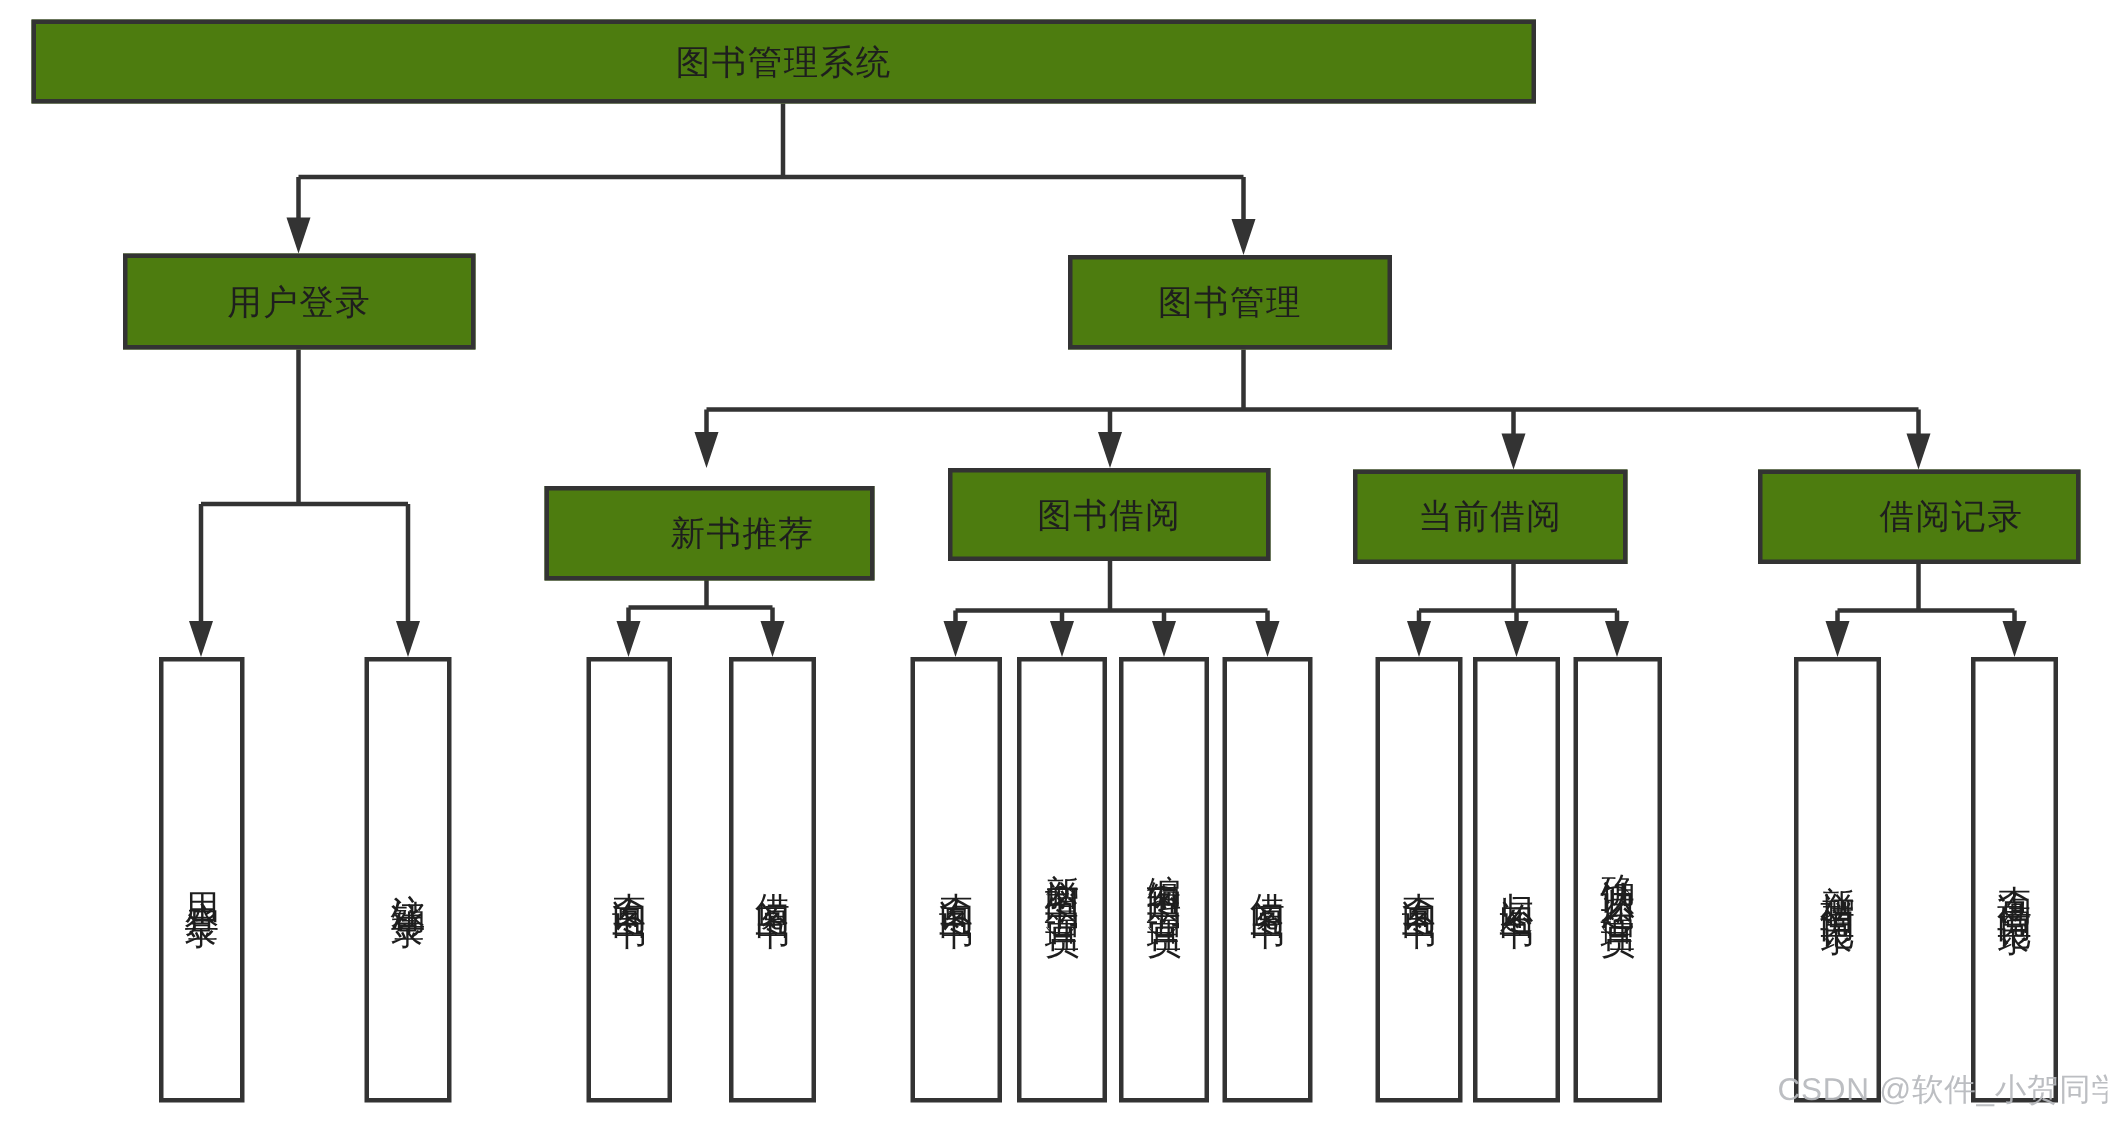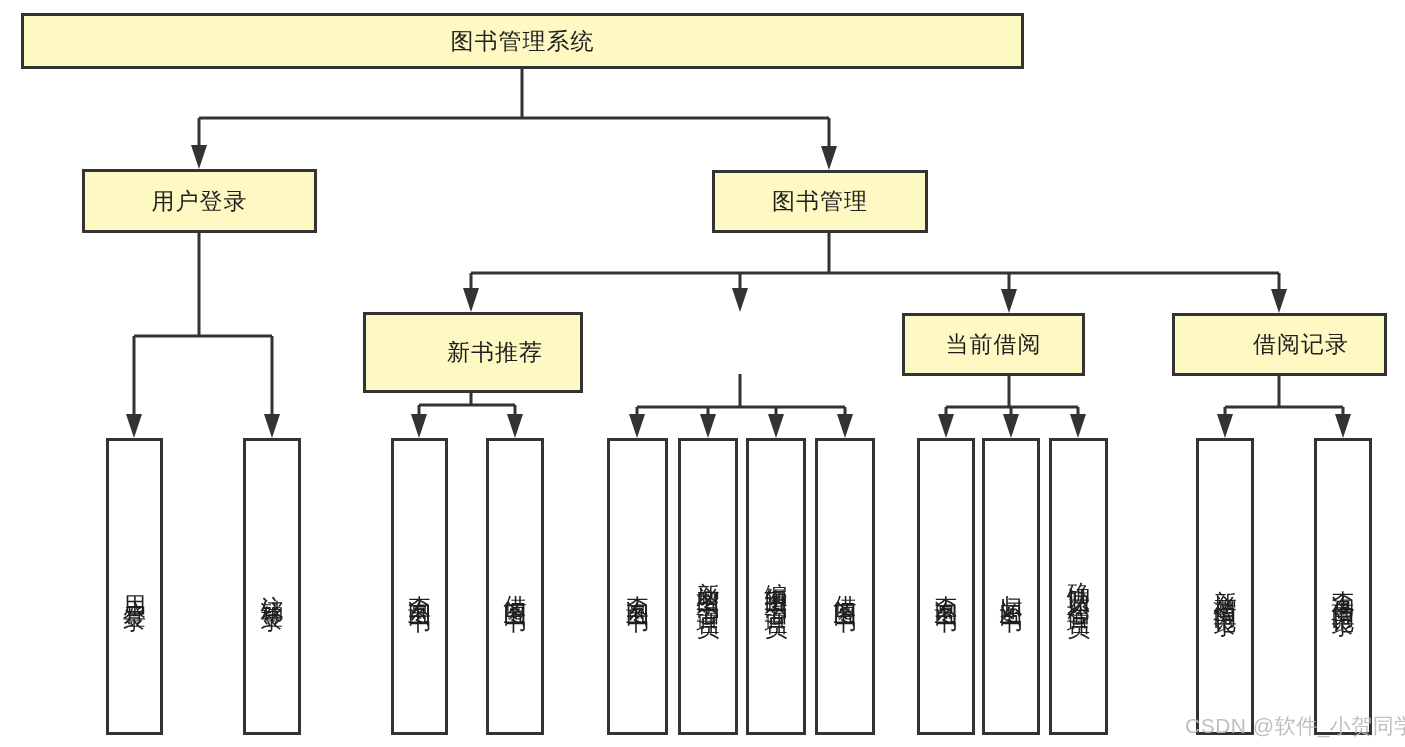--- a/index.html
+++ b/index.html
@@ -21,21 +21,21 @@
   }
   .wires{
     position:absolute;left:0;top:0;width:1405px;height:747px;
     color:var(--line);
     pointer-events:none;
   }
   .node{
     position:absolute;
     box-sizing:border-box;
     border:3px solid var(--box-border);
-    background:#fef9c3;
+    background:#4d7c0f;
     display:flex;align-items:center;justify-content:center;
     color:var(--text);
     font-size:23px;
     letter-spacing:1px;
     white-space:nowrap;
   }
   .leaf{
     position:absolute;
     box-sizing:border-box;
     border:3px solid var(--box-border);
@@ -83,21 +83,22 @@
              M938 414 L954 414 L946 438 Z  M1003 414 L1019 414 L1011 438 Z
              M1070 414 L1086 414 L1078 438 Z
              M1217 414 L1233 414 L1225 438 Z  M1335 414 L1351 414 L1343 438 Z"></path>
   </svg>
 
   <div class="node" style="left:21px;top:13px;width:1003px;height:56px;">图书管理系统</div>
 
   <div class="node" style="left:82px;top:169px;width:235px;height:64px;">用户登录</div>
   <div class="node" style="left:712px;top:170px;width:216px;height:63px;">图书管理</div>
 
-  <div class="node" style="left:363px;top:312px;width:220px;height:81px;padding-left:44px;">新书推荐</div>
+  <div class="node" style="left:363px;top:324px;width:220px;height:63px;padding-left:44px;">新书推荐</div>
+  <div class="node" style="left:632px;top:312px;width:215px;height:62px;">图书借阅</div>
   <div class="node" style="left:902px;top:313px;width:183px;height:63px;">当前借阅</div>
   <div class="node" style="left:1172px;top:313px;width:215px;height:63px;padding-left:43px;">借阅记录</div>
 
   <div class="leaf" style="left:106px;top:438px;width:57px;height:297px;">
     <span class="vtext">用户登录</span>
   </div>
   <div class="leaf" style="left:243px;top:438px;width:58px;height:297px;">
     <span class="vtext">注销登录</span>
   </div>
 

